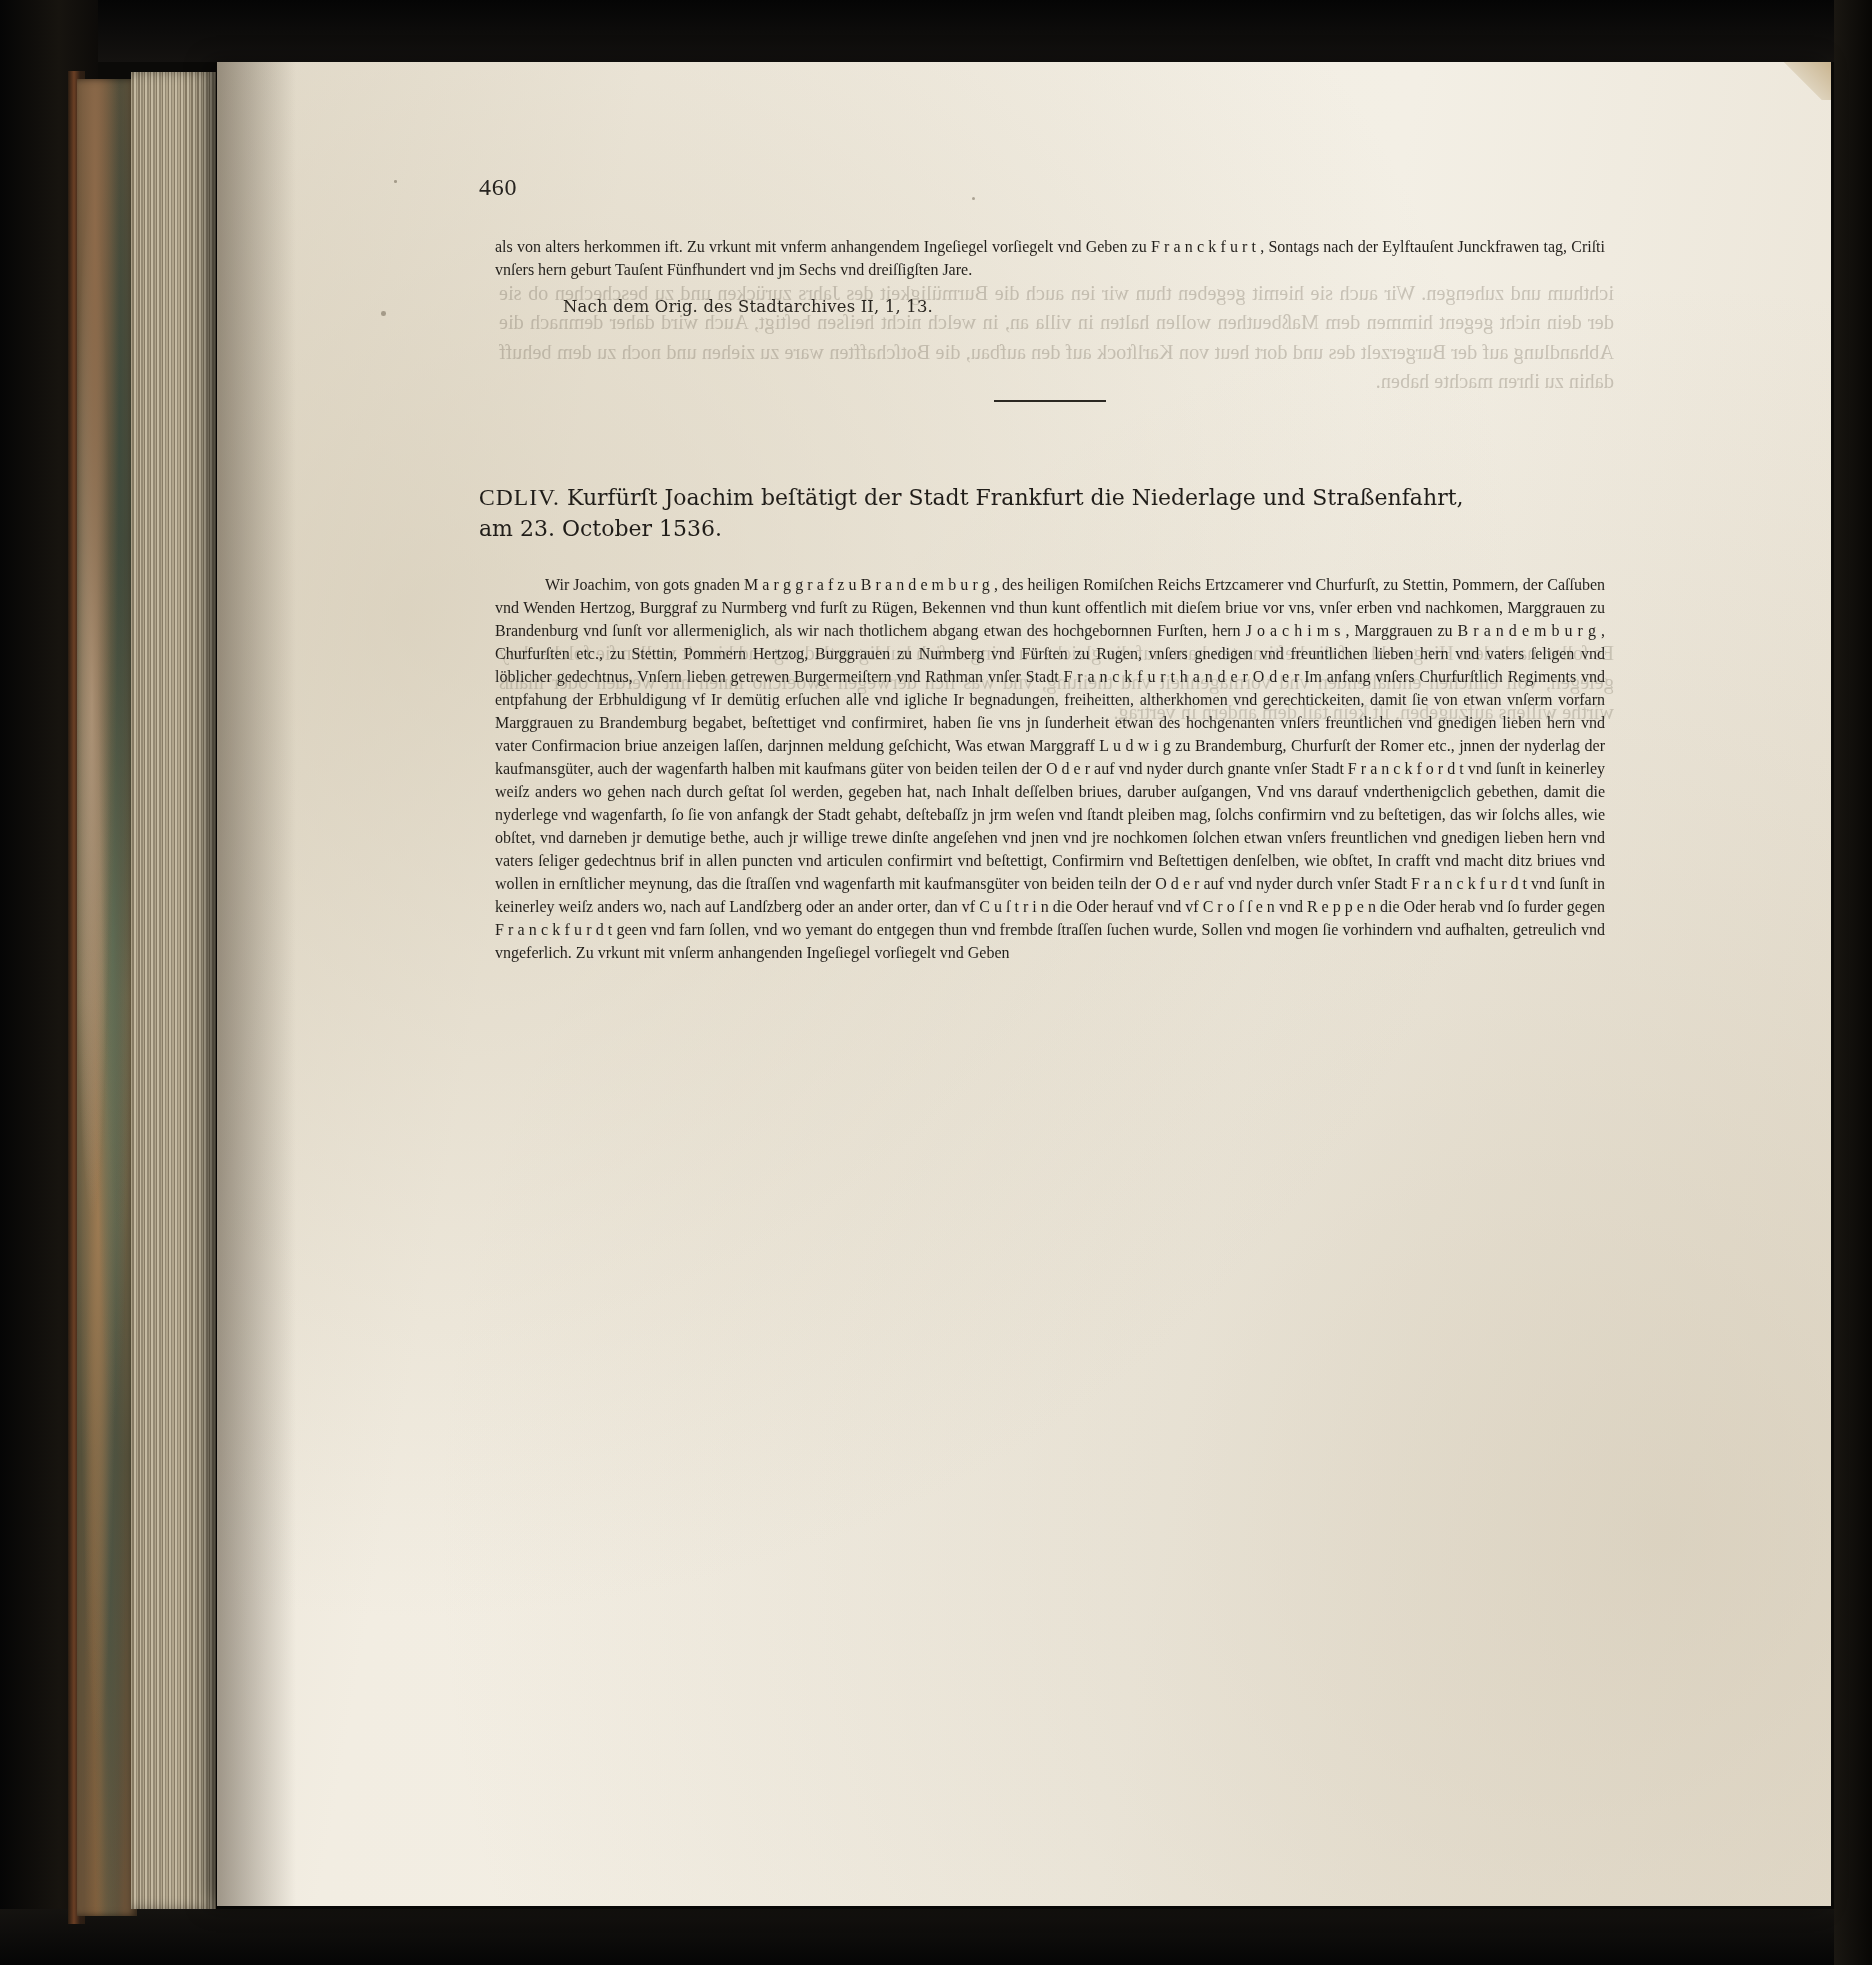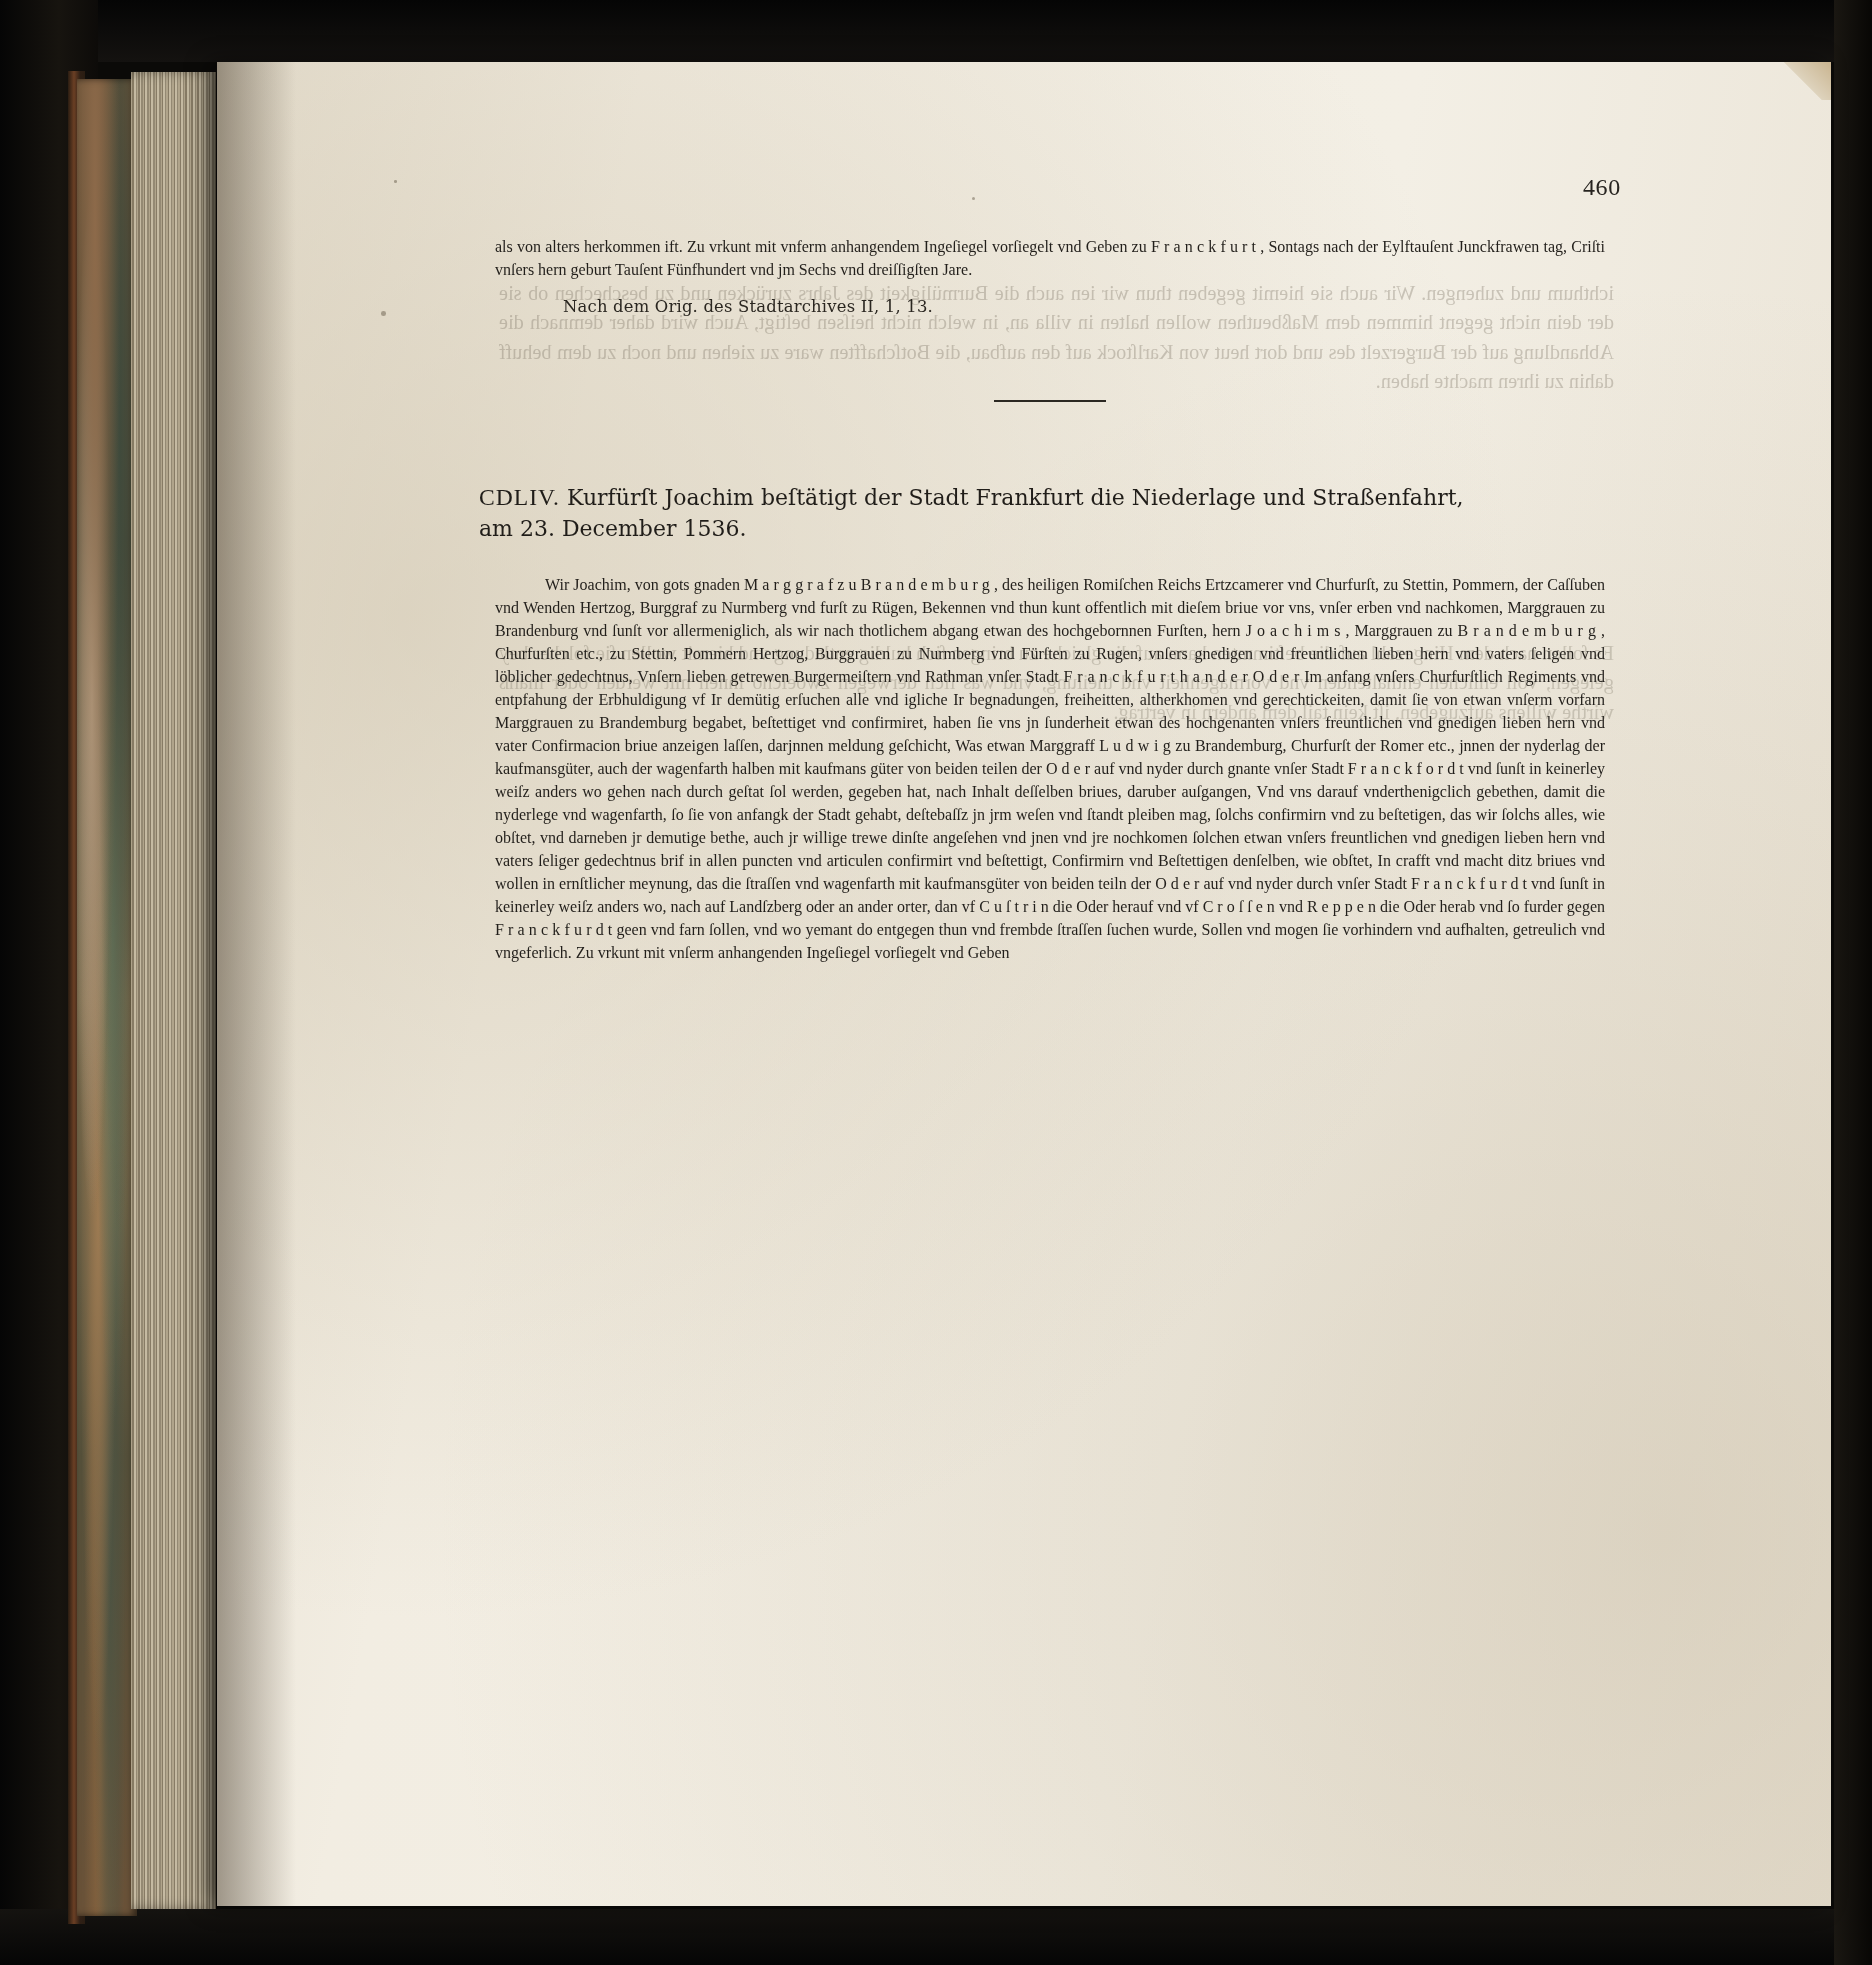--- a/index.html
+++ b/index.html
@@ -120,21 +120,21 @@
   
   .content {
     position: absolute;
     left: 262px;
     top: 112px;
     width: 1142px;
     color: #23201c;
   }
 
   .folio {
-    text-align: right;
+    text-align: left;
     font-size: 24px;
     letter-spacing: 0.7px;
     margin-bottom: 34px;
     color: #272420;
   }
 
   p.body {
     margin: 16px;
     font-size: 16px;
     line-height: 1.44;
@@ -249,21 +249,21 @@
       <div class="src-note">Nach dem Orig. des Stadtarchives II, 1, 13.</div>
 
       <div class="rule-wrap">
         <span class="rule"></span>
       </div>
 
       <div class="doc-head">
         <span class="num">CDLIV.</span>
         <span>Kurfürſt Joachim beſtätigt der Stadt Frankfurt die Niederlage und Straßenfahrt,</span>
         <br>
-        <span>am 23. December 1536.</span>
+        <span>am 23. October 1536.</span>
       </div>
 
       <p class="body indent">Wir Joachim, von gots gnaden M a r g g r a f   z u   B r a n d e m b u r g , des heiligen Romiſchen Reichs Ertzcamerer vnd Churfurſt, zu Stettin, Pommern, der Caſſuben vnd Wenden Hertzog, Burggraf zu Nurmberg vnd furſt zu Rügen, Bekennen vnd thun kunt offentlich mit dieſem briue vor vns, vnſer erben vnd nachkomen, Marggrauen zu Brandenburg vnd ſunſt vor allermeniglich, als wir nach thotlichem abgang etwan des hochgebornnen Furſten, hern J o a c h i m s , Marggrauen zu B r a n d e m b u r g , Churfurſten etc., zu Stettin, Pommern Hertzog, Burggrauen zu Nurmberg vnd Fürſten zu Rugen, vnſers gnedigen vnd freuntlichen lieben hern vnd vaters ſeligen vnd löblicher gedechtnus, Vnſern lieben getrewen Burgermeiſtern vnd Rathman vnſer Stadt F r a n c k f u r t h   a n   d e r   O d e r  Im anfang vnſers Churfurſtlich Regiments vnd entpfahung der Erbhuldigung vf Ir demütig erſuchen alle vnd igliche Ir begnadungen, freiheitten, altherkhomen vnd gerechtickeiten, damit ſie von etwan vnſerm vorfarn Marggrauen zu Brandemburg begabet, beſtettiget vnd confirmiret, haben ſie vns jn ſunderheit etwan des hochgenanten vnſers freuntlichen vnd gnedigen lieben hern vnd vater Confirmacion briue anzeigen laſſen, darjnnen meldung geſchicht, Was etwan Marggraff L u d w i g  zu Brandemburg, Churfurſt der Romer etc., jnnen der nyderlag der kaufmansgüter, auch der wagenfarth halben mit kaufmans güter von beiden teilen der O d e r  auf vnd nyder durch gnante vnſer Stadt F r a n c k f o r d t  vnd ſunſt in keinerley weiſz anders wo gehen nach durch geſtat ſol werden, gegeben hat, nach Inhalt deſſelben briues, daruber auſgangen, Vnd vns darauf vnderthenigclich gebethen, damit die nyderlege vnd wagenfarth, ſo ſie von anfangk der Stadt gehabt, deſtebaſſz jn jrm weſen vnd ſtandt pleiben mag, ſolchs confirmirn vnd zu beſtetigen, das wir ſolchs alles, wie obſtet, vnd darneben jr demutige bethe, auch jr willige trewe dinſte angeſehen vnd jnen vnd jre nochkomen ſolchen etwan vnſers freuntlichen vnd gnedigen lieben hern vnd vaters ſeliger gedechtnus brif in allen puncten vnd articulen confirmirt vnd beſtettigt, Confirmirn vnd Beſtettigen denſelben, wie obſtet, In crafft vnd macht ditz briues vnd wollen in ernſtlicher meynung, das die ſtraſſen vnd wagenfarth mit kaufmansgüter von beiden teiln der O d e r  auf vnd nyder durch vnſer Stadt F r a n c k f u r d t  vnd ſunſt in keinerley weiſz anders wo, nach auf Landſzberg oder an ander orter, dan vf C u ſ t r i n  die Oder herauf vnd vf C r o ſ ſ e n  vnd R e p p e n  die Oder herab vnd ſo furder gegen F r a n c k f u r d t  geen vnd farn ſollen, vnd wo yemant do entgegen thun vnd frembde ſtraſſen ſuchen wurde, Sollen vnd mogen ſie vorhindern vnd aufhalten, getreulich vnd vngeferlich. Zu vrkunt mit vnſerm anhangenden Ingeſiegel vorſiegelt vnd Geben</p>
 
     </div>
   </div>
 </div>
 
 
 </body></html>

